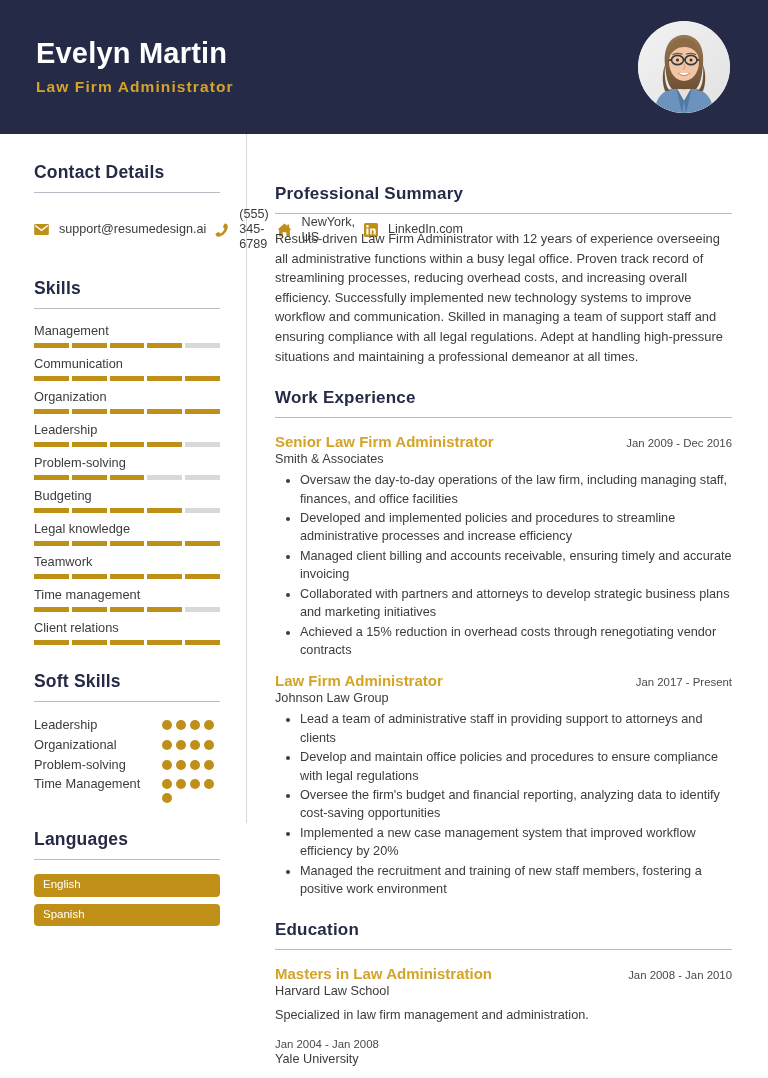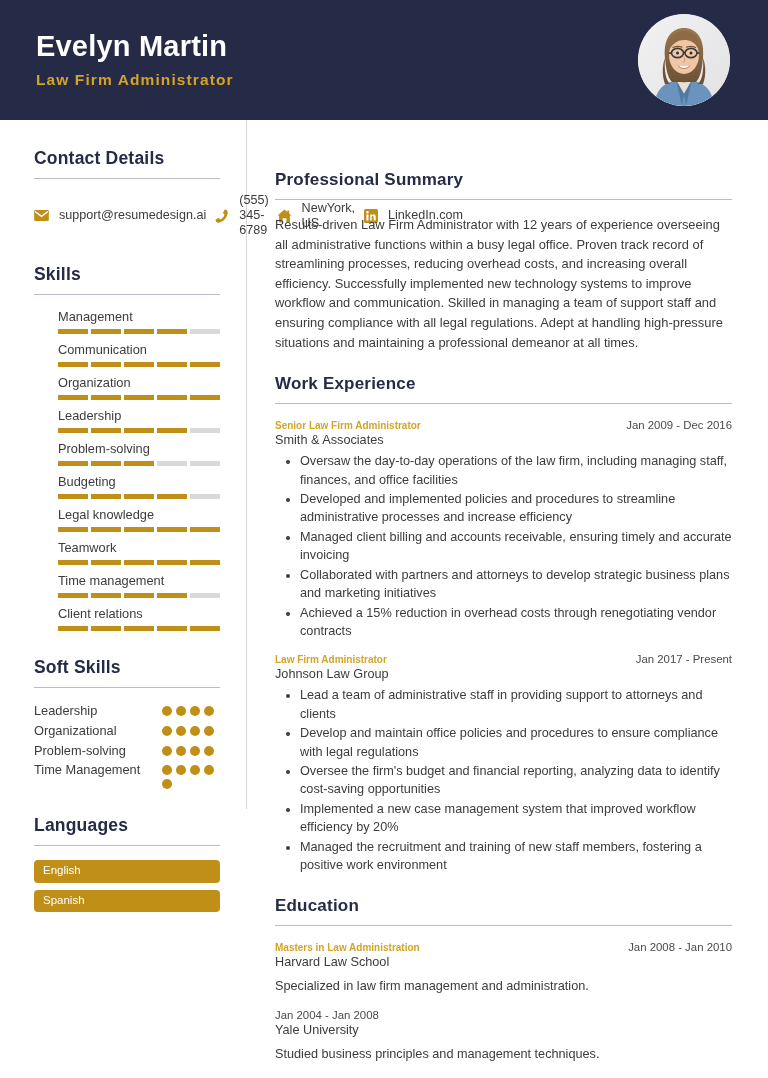--- a/index.html
+++ b/index.html
@@ -14,21 +14,21 @@
 
   .resume {
     position: relative;
     width: 768px;
     height: 1078px;
     background: #ffffff;
   }
 
   
   .header {
-    height: 120px;
+    height: 134px;
     background: #252a47;
     display: flex;
     align-items: center;
     justify-content: space-between;
     padding: 0 38px 0 36px;
   }
   .header-text { display: flex; flex-direction: column; gap: 9px; }
   .name {
     color: #ffffff;
     font-size: 29px;
@@ -90,21 +90,21 @@
   .contact-list { display: flex; flex-direction: row; gap: 8px; }
   .contact-row { display: flex; align-items: center; gap: 10px; }
   .c-icon {
     width: 15px; height: 15px; flex: 0 0 15px;
     display: flex; align-items: center; justify-content: center;
   }
   .c-icon svg { display: block; }
   .c-text { color: #3c3c3c; font-size: 12.6px; line-height: 1.2; }
 
   
-  .skill { margin-bottom: 8px; margin-left: 24px; }
+  .skill { margin-bottom: 8px; }
   .skill-name { color: #3c3c3c; font-size: 12.8px; margin-bottom: 5px; }
   .bar { display: flex; gap: 3px; }
   .seg { height: 5px; flex: 1; background: #d9d9d9; }
   .seg.on { background: #bf8f18; }
 
   
   .soft-row {
     display: flex;
     align-items: flex-start;
     margin-bottom: 2px;
@@ -147,21 +147,21 @@
   .entry { margin-bottom: 13px; }
   .entry:last-child { margin-bottom: 0; }
   .entry-head {
     display: flex;
     justify-content: space-between;
     align-items: baseline;
     gap: 12px;
   }
   .entry-title {
     color: #d4a429;
-    font-size: 10px;
+    font-size: 15px;
     font-weight: bold;
   }
   .entry-date {
     color: #4a4a4a;
     font-size: 11.4px;
     white-space: nowrap;
     flex: 0 0 auto;
   }
   .entry-org {
     color: #3c3c3c;

